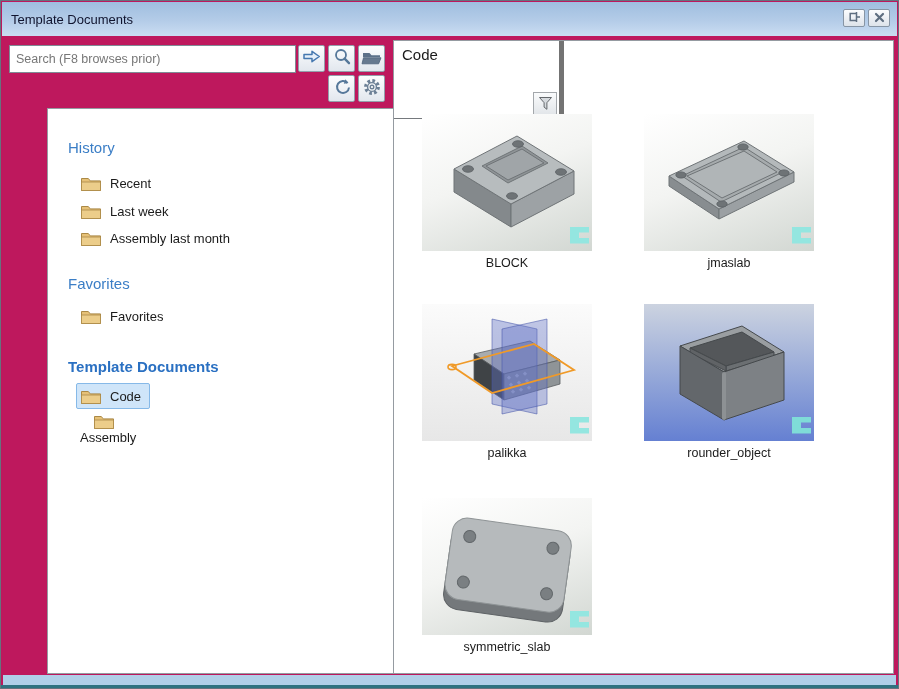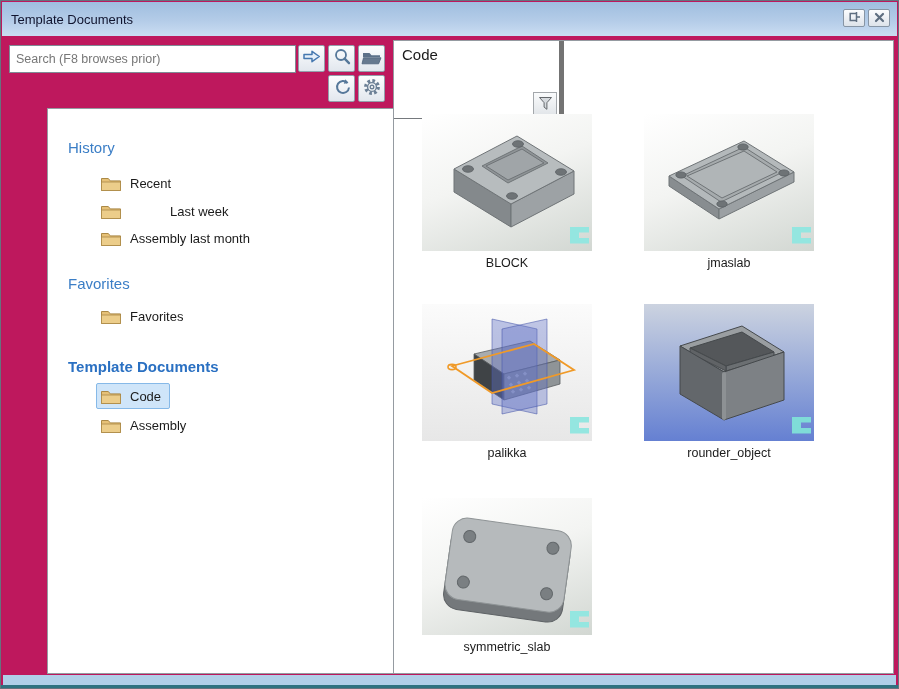--- a/index.html
+++ b/index.html
@@ -24,21 +24,21 @@
             background:linear-gradient(180deg,#fcfdfe 0%,#e2e7ee 100%);
             display:flex;align-items:center;justify-content:center;cursor:default;}
   
   .tree-panel{position:absolute;left:8px;top:107px;width:378px;height:566px;box-sizing:border-box;
               background:#fff;border:1px solid #959ba1;margin-left:38px;}
   .content-panel{position:absolute;left:392px;top:39px;width:501px;height:634px;box-sizing:border-box;
                  background:#fff;border:1px solid #959ba1;}
   
   .tree-section-header{position:absolute;left:20px;font-size:15px;color:#3b7ec6;white-space:nowrap;}
   .tree-section-header.bold{font-weight:bold;color:#2a70c2;}
-  .tree-item{position:absolute;left:48px;display:flex;align-items:center;height:24px;padding:0 8px 0 3px;
+  .tree-item{position:absolute;left:28px;display:flex;align-items:center;height:24px;padding:0 8px 0 3px;
              border:1px solid transparent;border-radius:2px;text-align:right;}
   .tree-item.selected{background:#cfe5f9;border-color:#86b9e8;}
   .tree-item .folder-icon{display:flex;margin-right:8px;}
   .tree-label{font-size:13px;color:#1b1b1b;white-space:nowrap;}
   
   .list-header{position:absolute;left:0;top:0;width:170px;height:78px;box-sizing:border-box;
                border-right:5px solid #737373;}
   .col-title{padding:5px 0 0 8px;font-size:15px;color:#1b1b1b;}
   .filter-underline{position:absolute;left:0;bottom:0;width:170px;height:0;border-bottom:1px solid #75797d;}
   .filter-input{position:absolute;left:3px;bottom:3px;width:138px;border:none;outline:none;font-size:12px;background:transparent;}
@@ -128,21 +128,21 @@
 
     <div class="tree-item" style="top:61px;">
       <span class="folder-icon">
         <svg width="22" height="17" viewBox="0 0 22 17">
             <path d="M1.5 3.5 h6.8 l2 2.4 h10.2 v9.6 h-19 Z" fill="#e6c177" stroke="#ab8946"></path>
             <path d="M1.5 7 h19 v8.5 h-19 Z" fill="#eccd8a" stroke="#ab8946" stroke-width="0.8"></path>
           </svg>
       </span>
       <span class="tree-label">Recent</span>
     </div>
-    <div class="tree-item" style="top:89px;gap:40px;">
+    <div class="tree-item" style="top:89px;">
       <span class="folder-icon">
         <svg width="22" height="17" viewBox="0 0 22 17">
             <path d="M1.5 3.5 h6.8 l2 2.4 h10.2 v9.6 h-19 Z" fill="#e6c177" stroke="#ab8946"></path>
             <path d="M1.5 7 h19 v8.5 h-19 Z" fill="#eccd8a" stroke="#ab8946" stroke-width="0.8"></path>
           </svg>
       </span>
       <span class="tree-label">Last week</span>
     </div>
     <div class="tree-item" style="top:116px;">
       <span class="folder-icon">
@@ -170,21 +170,21 @@
 
     <div class="tree-item selected" style="top:274px;">
       <span class="folder-icon">
         <svg width="22" height="17" viewBox="0 0 22 17">
             <path d="M1.5 3.5 h6.8 l2 2.4 h10.2 v9.6 h-19 Z" fill="#e6c177" stroke="#ab8946"></path>
             <path d="M1.5 7 h19 v8.5 h-19 Z" fill="#eccd8a" stroke="#ab8946" stroke-width="0.8"></path>
           </svg>
       </span>
       <span class="tree-label">Code</span>
     </div>
-    <div class="tree-item" style="top:303px;">
+    <div class="tree-item" style="top:303px;flex-direction:column;">
       <span class="folder-icon">
         <svg width="22" height="17" viewBox="0 0 22 17">
             <path d="M1.5 3.5 h6.8 l2 2.4 h10.2 v9.6 h-19 Z" fill="#e6c177" stroke="#ab8946"></path>
             <path d="M1.5 7 h19 v8.5 h-19 Z" fill="#eccd8a" stroke="#ab8946" stroke-width="0.8"></path>
           </svg>
       </span>
       <span class="tree-label">Assembly</span>
     </div>
   </div>
 

